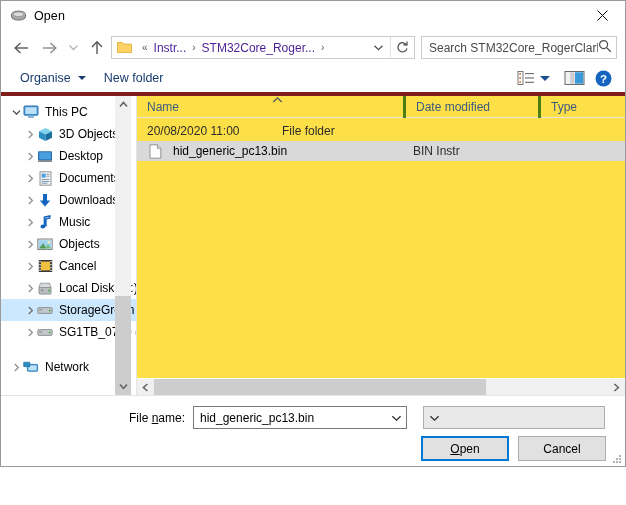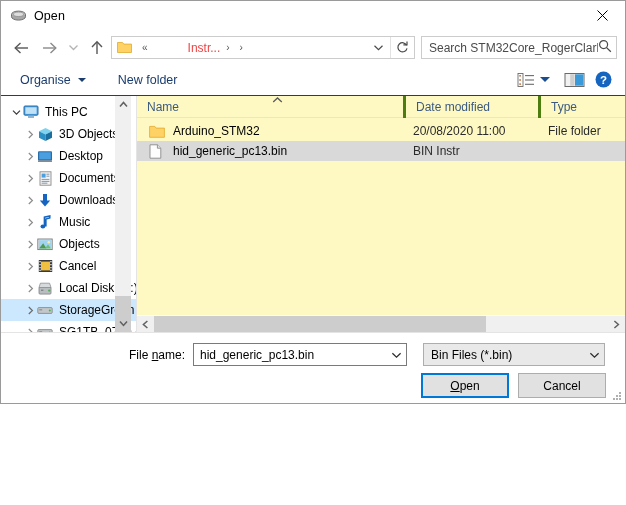--- a/index.html
+++ b/index.html
@@ -7,21 +7,21 @@
     margin: 0; padding: 0;
     width: 626px; height: 505px;
     font-family: "Liberation Sans", sans-serif;
     font-size: 12px;
     color: #000;
     overflow: hidden;
     background: #fff;
   }
   #dialog {
     position: relative;
-    width: 626px; height: 404px;
+    width: 626px; height: 467px;
     background: #ffffff;
     border: 1px solid #9a9a9a;
     display: flex;
     flex-direction: column;
   }
 
   
   #titlebar {
     height: 30px;
     flex: 0 0 30px;
@@ -67,24 +67,23 @@
     border: 1px solid #cccccc;
     background: #fff;
     display: flex;
     align-items: center;
     margin-right: 6px;
     min-width: 0;
     overflow: hidden;
   }
   #addr-folder-icon { margin: 0 5px 0 5px; flex: 0 0 auto; }
   .crumb {
-    font-size: 12px; color: #ef4444;
+    font-size: 12px; color: #4c1d95;
     white-space: nowrap;
     padding: 0 1px;
-    margin-left: 34px;
   }
   .crumb-sep {
     color: #555; font-size: 10px;
     padding: 0 5px;
     flex: 0 0 auto;
   }
   #addr-spacer { flex: 1 1 auto; }
   #addr-dropdown, #addr-refresh {
     width: 24px; height: 21px;
     display: flex; align-items: center; justify-content: center;
@@ -113,38 +112,38 @@
   #search-input::placeholder { color: #4a4a4a; opacity: 1; }
 
   
   #cmdbar {
     height: 32px;
     flex: 0 0 32px;
     display: flex;
     align-items: center;
     padding: 0 9px 0 14px;
     background: #fff;
-    border-bottom: 1px solid #7f1d1d;
+    border-bottom: 4px solid #7f1d1d;
   }
   .cmd-item {
     font-size: 12.5px;
     color: #1a3c6e;
     display: flex; align-items: center;
     height: 24px;
     padding: 0 5px;
     white-space: nowrap;
   }
   #organise-caret {
     margin-left: 7px;
     width: 0; height: 0;
     border-left: 4px solid transparent;
     border-right: 4px solid transparent;
     border-top: 4px solid #1a3c6e;
   }
-  #new-folder { margin-left: 22px; }
+  #new-folder { margin-left: 8px; }
   #cmd-spacer { flex: 1 1 auto; }
   .cmd-icon-btn {
     width: 26px; height: 24px;
     display: flex; align-items: center; justify-content: center;
     margin-left: 2px;
   }
   #view-caret {
     width: 0; height: 0;
     border-left: 5px solid transparent;
     border-right: 5px solid transparent;
@@ -213,21 +212,21 @@
     position: absolute; right: 0; top: 0; bottom: 0;
     width: 1px; background: #e4e4e4;
   }
 
   
   #filepane {
     flex: 1 1 auto;
     display: flex;
     flex-direction: column;
     min-width: 0;
-    background: #fef9c3;
+    background: #fde047;
     position: relative;
   }
   #colheader {
     height: 22px;
     flex: 0 0 22px;
     display: flex;
     align-items: center;
     border-bottom: 1px solid #e4e4e4;
     position: relative;
   }
@@ -438,20 +437,21 @@
 
     <div id="addressbar">
       <span id="addr-folder-icon">
         <svg width="15" height="13" viewBox="0 0 15 13">
           <path d="M0.5 2.5 h5 l1.3 1.6 h7.7 v8.4 h-14 z" fill="#ffd265" stroke="#e0a92f" stroke-width=".8"></path>
         </svg>
       </span>
       <span class="crumb-sep">«</span>
       <span class="crumb">Instr...</span>
       <span class="crumb-sep">›</span>
+      <span class="crumb">STM32Core_Roger...</span>
       <span class="crumb-sep">›</span>
       <span id="addr-spacer"></span>
       <span id="addr-dropdown">
         <svg width="11" height="9" viewBox="0 0 11 9">
           <polyline points="1.5,2.8 5.5,6.6 9.5,2.8" fill="none" stroke="#4a4a4a" stroke-width="1.2"></polyline>
         </svg>
       </span>
       <span id="addr-refresh">
         <svg width="13" height="13" viewBox="0 0 13 13">
           <path d="M10.6 4.2 A4.6 4.6 0 1 0 11 7.4" fill="none" stroke="#4a4a4a" stroke-width="1.2"></path>
@@ -751,28 +751,20 @@
         <span id="sort-arrow">
           <svg width="11" height="6" viewBox="0 0 11 6">
               <polyline points="1.2,5 5.5,1 9.8,5" fill="none" stroke="#5a5a5a" stroke-width="1.3"></polyline>
             </svg>
         </span>
       </div>
 
       <div id="filelist">
 
         <div class="filerow">
-          <div class="fr-name">
-            <span class="fr-icon">
-              <svg width="16" height="14" viewBox="0 0 16 14">
-                <path d="M0.6 2.4 h5.2 l1.4 1.7 h8.2 v9.2 h-14.8 z" fill="#ffd265" stroke="#e0a92f" stroke-width=".8"></path>
-              </svg>
-            </span>
-            <span class="fr-name-text">Arduino_STM32</span>
-          </div>
           <div class="fr-date">20/08/2020 11:00</div>
           <div class="fr-type">File folder</div>
         </div>
 
         <div class="filerow selected">
           <div class="fr-name">
             <span class="fr-icon">
               <svg width="13" height="15" viewBox="0 0 13 15">
                 <path d="M1 0.8 h7.4 l3.4 3.4 v10 h-10.8 z" fill="#fdfdfd" stroke="#8a8a8a" stroke-width=".9"></path>
                 <path d="M8.4 0.8 v3.4 h3.4" fill="#e6e6e6" stroke="#8a8a8a" stroke-width=".9"></path>
@@ -811,21 +803,20 @@
         <input id="fn-input" type="text" value="hid_generic_pc13.bin" style="">
         <span id="fn-arrow">
           <svg width="11" height="8" viewBox="0 0 11 8">
               <polyline points="1.4,2.2 5.5,6.2 9.6,2.2" fill="none" stroke="#2b2b2b" stroke-width="1.2"></polyline>
             </svg>
         </span>
       </div>
     </div>
 
     <div id="ft-combo">
-      <span id="ft-text">Bin Files (*.bin)</span>
       <span id="ft-arrow">
         <svg width="11" height="8" viewBox="0 0 11 8">
             <polyline points="1.4,2.2 5.5,6.2 9.6,2.2" fill="none" stroke="#2b2b2b" stroke-width="1.2"></polyline>
           </svg>
       </span>
     </div>
 
     <div id="btn-row">
       <div class="dlgbtn" id="open-btn">
           <span><u>O</u><span>pen</span></span>

